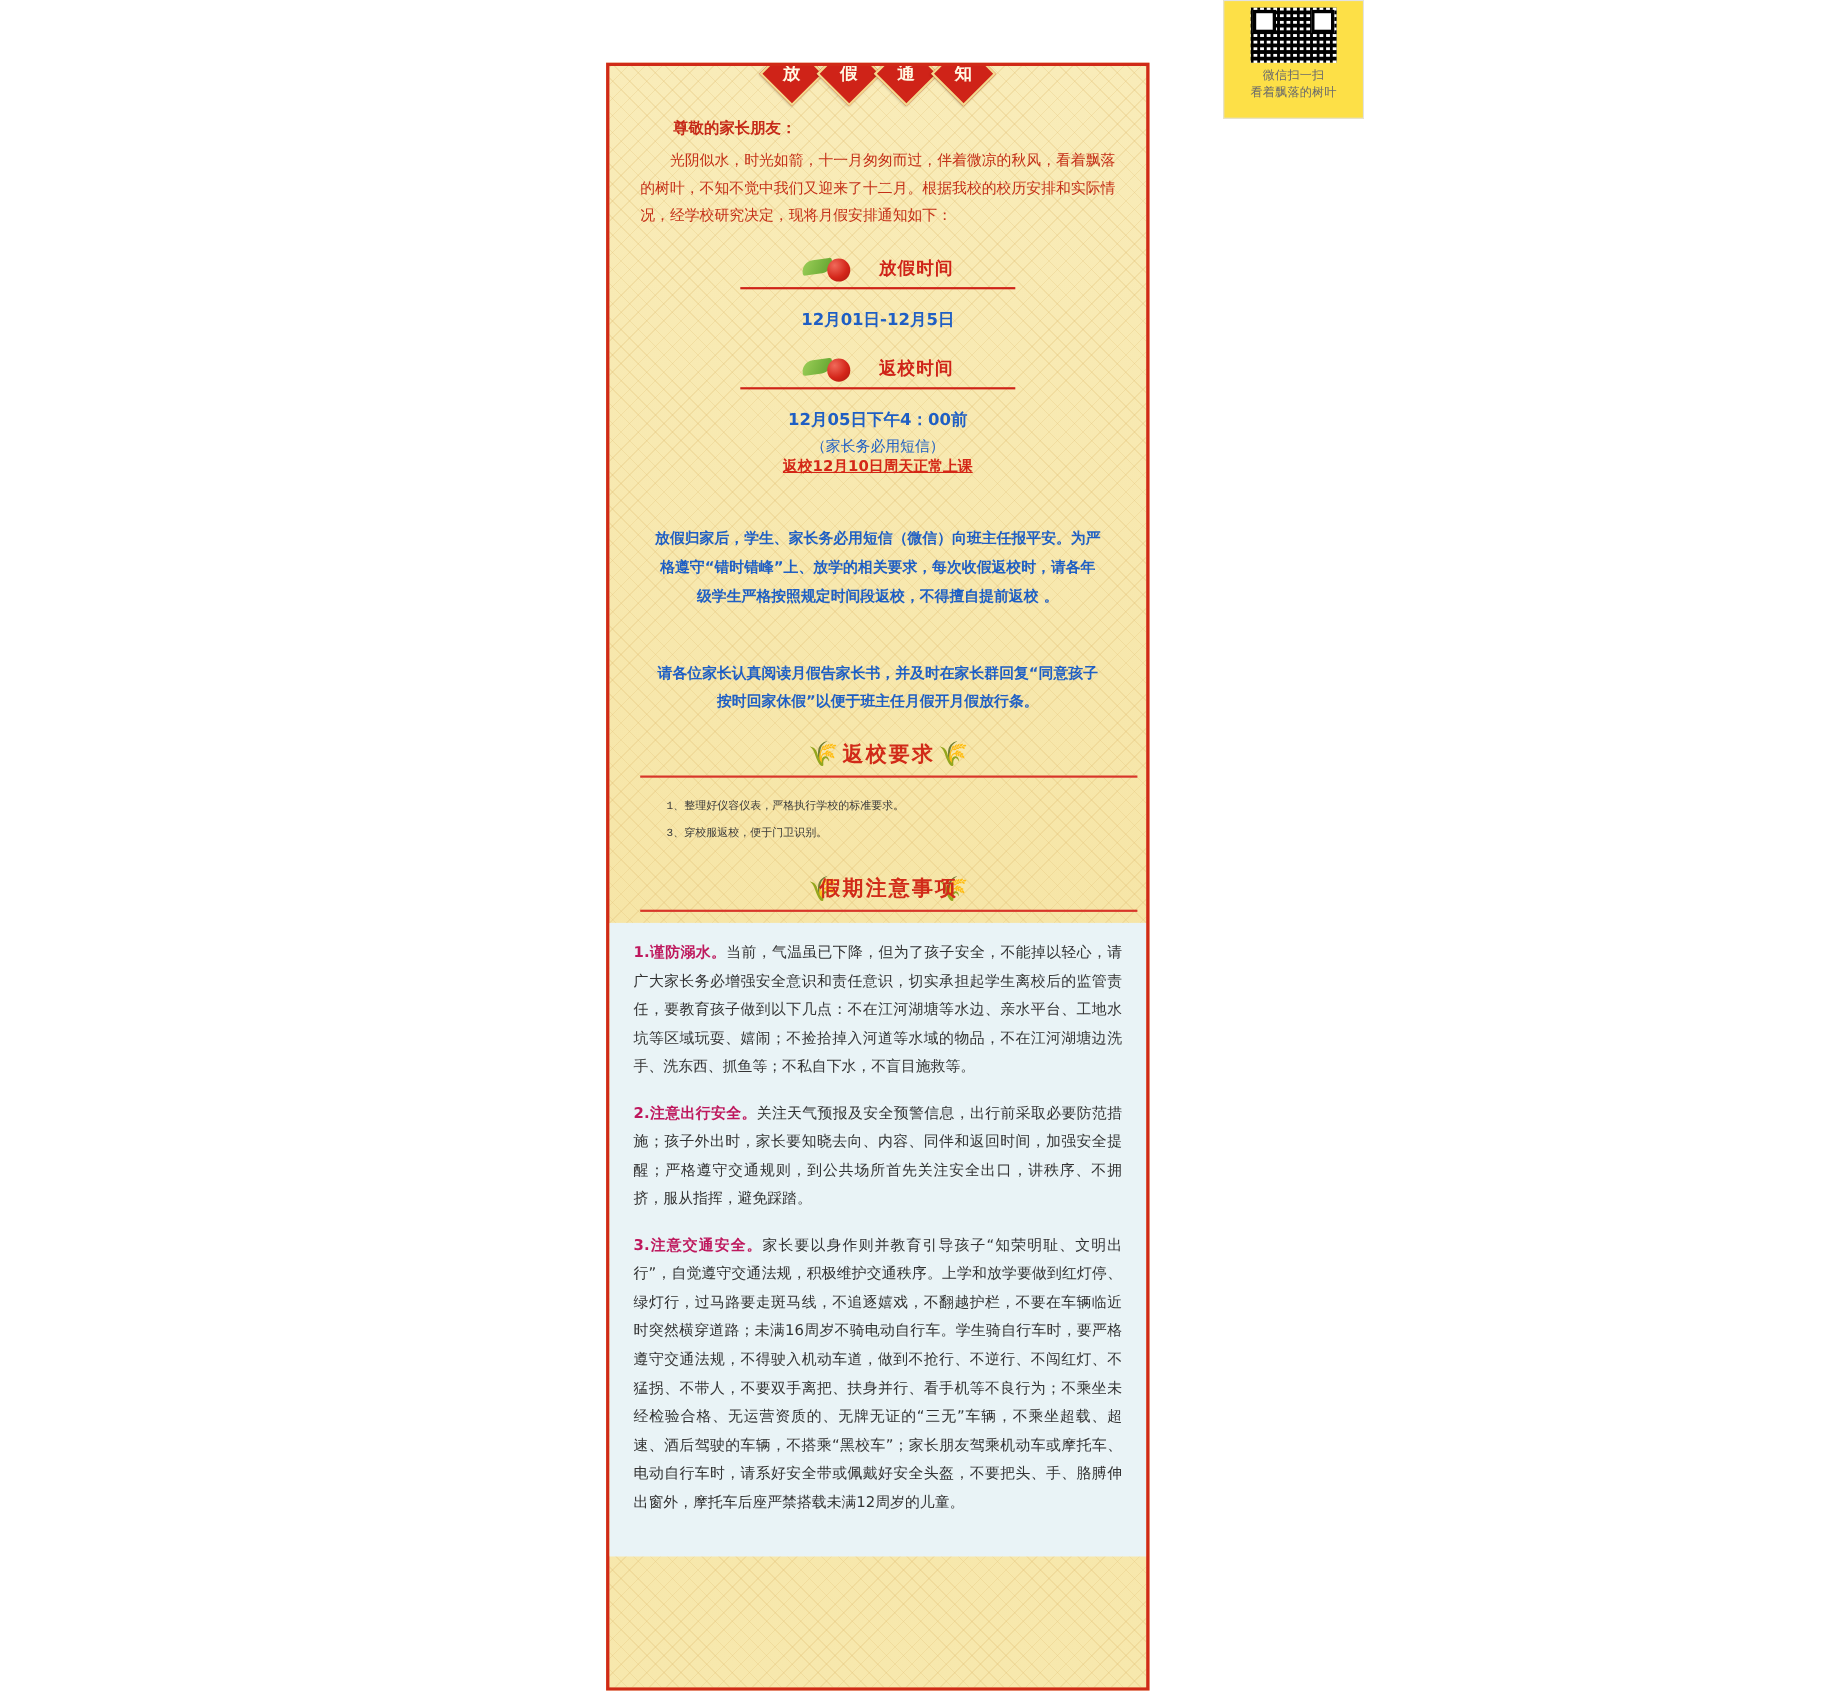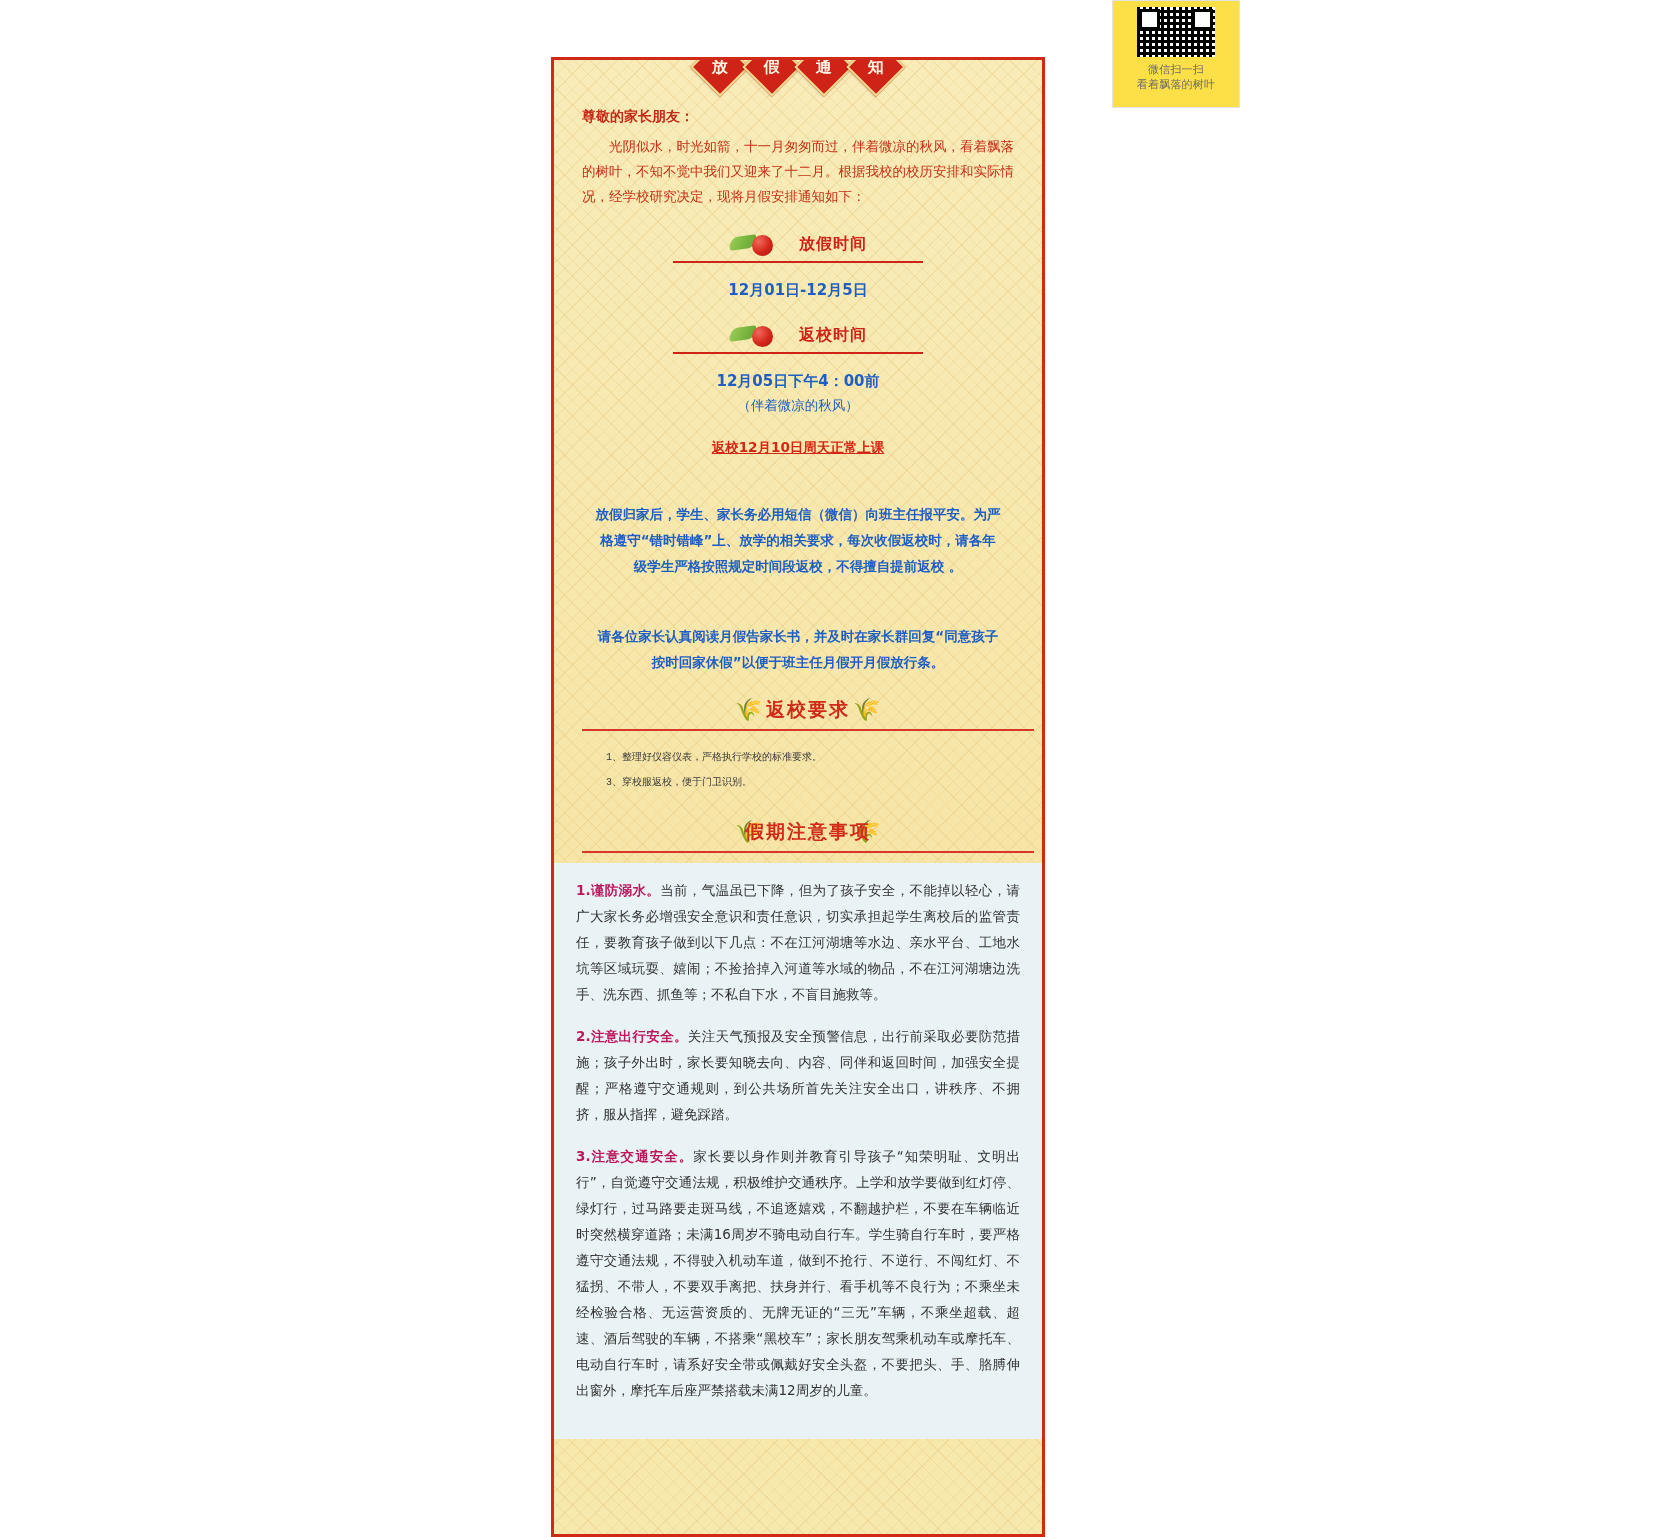--- a/index.html
+++ b/index.html
@@ -107,20 +107,21 @@
     position: relative;
     padding: 48px 28px 0 28px;
   }
 
   .salutation {
     color: #c62a18;
     font-weight: bold;
     font-size: 14px;
     margin-bottom: 8px;
     font-family: Liberation Sans, sans-serif;
+    margin-left: 30px;
   }
   .intro {
     color: #c42f17;
     font-size: 13.5px;
     line-height: 25px;
     text-indent: 2em;
     text-align: justify;
     font-family: "DejaVu Sans", sans-serif;
   }
 
@@ -175,21 +176,21 @@
     color: #1f5fc4;
     font-size: 13.5px;
     margin-top: 4px;
     font-family: "DejaVu Sans", sans-serif;
   }
   .date-red {
     text-align: center;
     color: #d42716;
     font-weight: bold;
     font-size: 13.5px;
-    margin-top: 24px;
+    margin-top: 0;
     text-decoration: underline;
     font-family: "DejaVu Sans", sans-serif;
   }
 
   .blue-para {
     color: #1f5fc4;
     font-weight: bold;
     font-size: 13.5px;
     line-height: 26px;
     text-align: center;
@@ -303,21 +304,21 @@
 
       <div class="cherry-head">
         <div class="cherry">
           <div class="leaf"></div>
             <div class="ball"></div>
         </div>
         <div class="title">返校时间</div>
       </div>
 
       <div class="date-line">12月05日下午4：00前</div>
-      <div class="date-sub">（伴着微凉的秋风）</div>
+      <div class="date-sub">（家长务必用短信）</div>
       <div class="date-red">返校12月10日周天正常上课</div>
 
       <div class="blue-para">放假归家后，学生、家长务必用短信（微信）向班主任报平安。为严格遵守“错时错峰”上、放学的相关要求，每次收假返校时，请各年级学生严格按照规定时间段返校，不得擅自提前返校 。</div>
       <div class="blue-para">请各位家长认真阅读月假告家长书，并及时在家长群回复“同意孩子按时回家休假”以便于班主任月假开月假放行条。</div>
 
       <div class="wheat-head">
         <div class="wheat left">🌾</div>
         <div class="wheat right">🌾</div>
         <div class="title">返校要求</div>
       </div>

